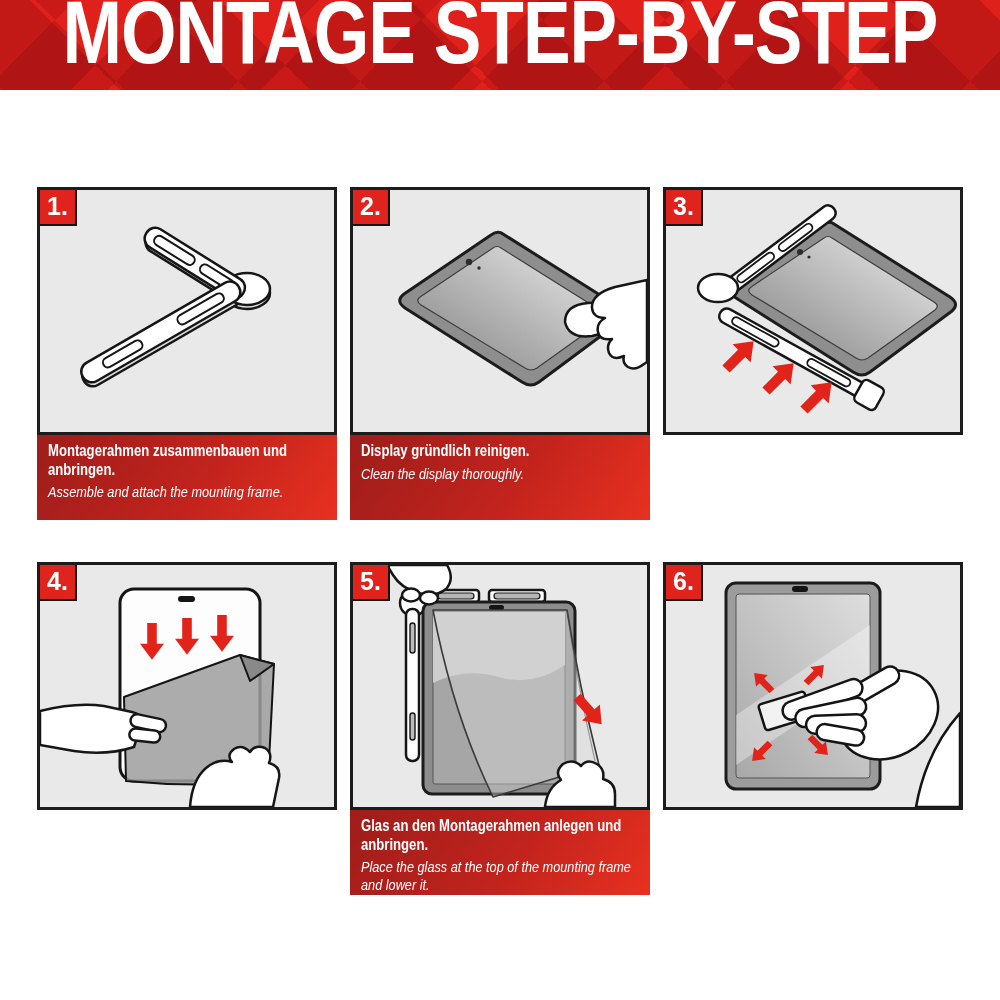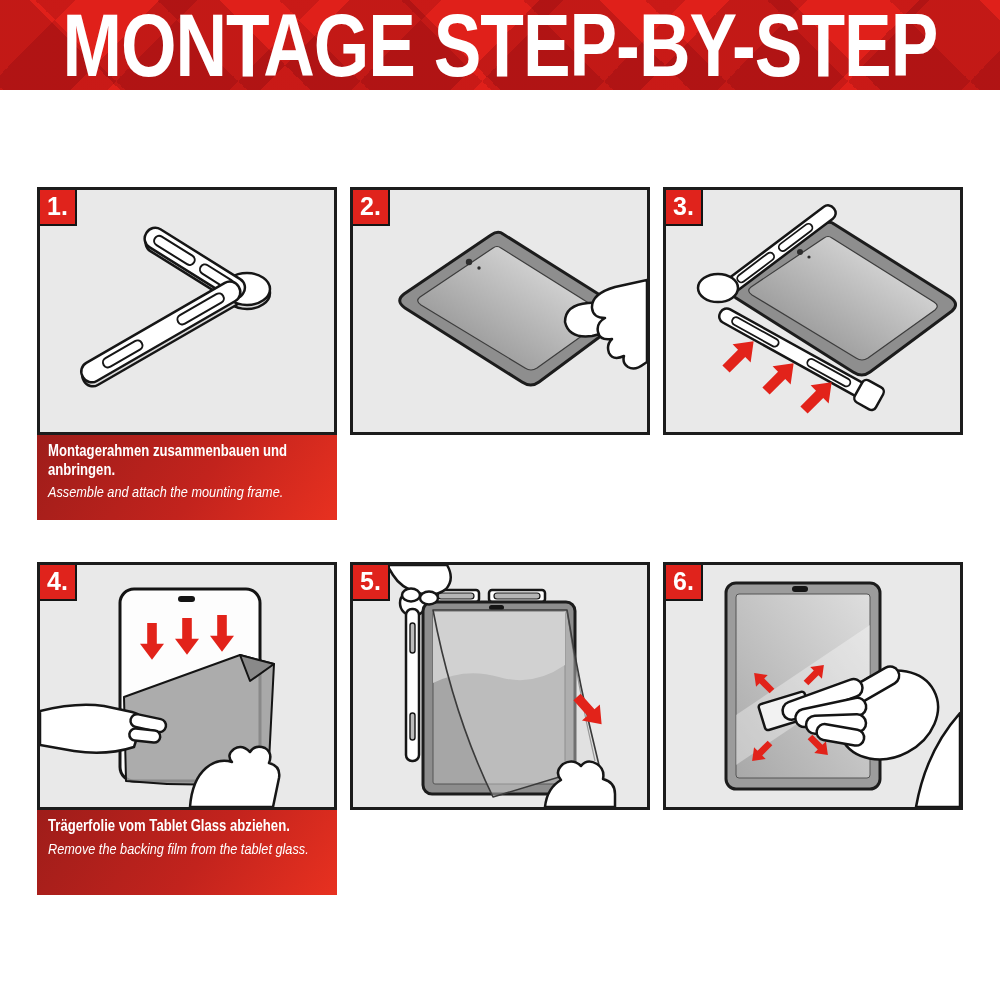--- a/index.html
+++ b/index.html
@@ -9,21 +9,21 @@
   }
   
   .banner{
     position:absolute;left:0;top:0;width:1000px;height:90px;
     background-color:#e0201a;
     background-image:
       repeating-conic-gradient(from 45deg, rgba(90,0,10,.22) 0 90deg, rgba(0,0,0,0) 0 180deg),
       repeating-conic-gradient(from 45deg, rgba(140,10,14,.28) 0 90deg, rgba(0,0,0,0) 0 180deg);
     background-size:190px 190px,122px 122px;
     background-position:0 -30px,55px 20px;
-    display:flex;align-items:center;justify-content:center;overflow:hidden;
+    display:flex;justify-content:center;overflow:hidden;
   }
   .banner-title{
     color:#fff;font-weight:bold;font-size:70px;letter-spacing:-1px;
     white-space:nowrap;transform:scale(1.02,1.28);transform-origin:center;
     line-height:1;
   }
   
   .panels{
     position:absolute;left:37px;top:187px;
     display:grid;grid-template-columns:repeat(3,300px);
@@ -108,20 +108,26 @@
         <g stroke-linejoin="round">
           <path d="M 150 44 L 266 117 Q 276 124 268 131 L 186 192 Q 178 198 169 192 L 52 118 Q 42 111 51 104 L 138 45 Q 145 40 150 44 Z" fill="#8e8e8e" stroke="#1c1c1c" stroke-width="3"></path>
           <path d="M 148 58 L 250 122 Q 256 126 251 130 L 184 178 Q 178 182 172 178 L 68 115 Q 62 111 67 107 L 140 58 Q 144 55 148 58 Z" fill="url(#g2)" stroke="#3c3c3c" stroke-width="1.2"></path>
           <circle cx="116" cy="72" r="3.2" fill="#2c2c2c"></circle>
           <circle cx="126" cy="78" r="1.7" fill="#2c2c2c"></circle>
         </g>
         <path d="M 212 132 Q 212 115 235 113 Q 258 111 260 127 Q 261 142 239 146 Q 216 149 212 132 Z" fill="#ffffff" stroke="#161616" stroke-width="2.5"></path>
         <path d="M 294 90 L 262 97 Q 238 104 239 118 Q 240 128 252 128 Q 243 133 245 142 Q 247 151 259 149 Q 253 155 256 163 Q 260 171 271 166 Q 269 173 275 177 Q 282 181 291 174 L 294 172 Z" fill="#ffffff" stroke="#161616" stroke-width="2.5" stroke-linejoin="round"></path>
       </svg>
     </div>
+    <div class="caption">
+      <div class="cap-inner">
+        <div class="de">Display gründlich reinigen.</div>
+        <div class="en">Clean the display thoroughly.</div>
+      </div>
+    </div>
   </div>
 
   <div class="panel">
     <div class="illus">
       <div class="badge">3.</div>
       <svg viewBox="0 0 294 242">
         <defs>
           <linearGradient id="g3" x1="0" y1="1" x2="1" y2="0">
             <stop offset="0" stop-color="#838383"></stop>
               <stop offset="1" stop-color="#ececec"></stop>
@@ -181,26 +187,20 @@
               <rect x="0" y="0" width="36" height="13" rx="6.5"></rect>
             </g>
           <g transform="translate(90,163) rotate(6)">
               <rect x="0" y="0" width="31" height="12" rx="6"></rect>
             </g>
         </g>
         <g fill="#ffffff" stroke="#161616" stroke-width="2.5" stroke-linejoin="round">
           <path d="M 150 242 Q 152 215 166 203 Q 178 193 192 197 Q 186 190 194 184 Q 202 179 210 187 Q 215 179 225 183 Q 233 188 229 198 Q 241 201 239 213 L 233 242 Z"></path>
         </g>
       </svg>
-    </div>
-    <div class="caption">
-      <div class="cap-inner">
-        <div class="de">Trägerfolie vom Tablet Glass abziehen.</div>
-        <div class="en">Remove the backing film from the tablet glass.</div>
-      </div>
     </div>
   </div>
 
   <div class="panel">
     <div class="illus">
       <div class="badge">5.</div>
       <svg viewBox="0 0 294 242">
         <defs>
           <path id="ar5" d="M0,-6 L26,-6 L26,-15 L46,0 L26,15 L26,6 L0,6 Z"></path>
         </defs>
@@ -228,20 +228,26 @@
         <g fill="#ffffff" stroke="#161616" stroke-width="2.5" stroke-linejoin="round">
           <path d="M 34 0 L 94 0 Q 102 14 93 24 Q 82 33 65 28 Q 48 23 40 10 Z"></path>
           <ellipse cx="58" cy="30" rx="9" ry="6.5"></ellipse>
           <ellipse cx="76" cy="33" rx="9" ry="6.5"></ellipse>
         </g>
         <g fill="#ffffff" stroke="#161616" stroke-width="2.5" stroke-linejoin="round">
           <path d="M 192 242 Q 194 223 208 215 Q 201 207 210 199 Q 220 193 228 201 Q 234 193 244 199 Q 252 204 250 214 Q 262 217 262 229 L 262 242 Z"></path>
         </g>
       </svg>
     </div>
+    <div class="caption">
+      <div class="cap-inner">
+        <div class="de">Glas an den Montagerahmen anlegen und anbringen.</div>
+        <div class="en">Place the glass at the top of the mounting frame and lower it.</div>
+      </div>
+    </div>
   </div>
 
   <div class="panel">
     <div class="illus">
       <div class="badge">6.</div>
       <svg viewBox="0 0 294 242">
         <defs>
           <linearGradient id="g6" x1="0" y1="1" x2="1" y2="0">
             <stop offset="0" stop-color="#a8a8a8"></stop>
               <stop offset="1" stop-color="#dedede"></stop>

